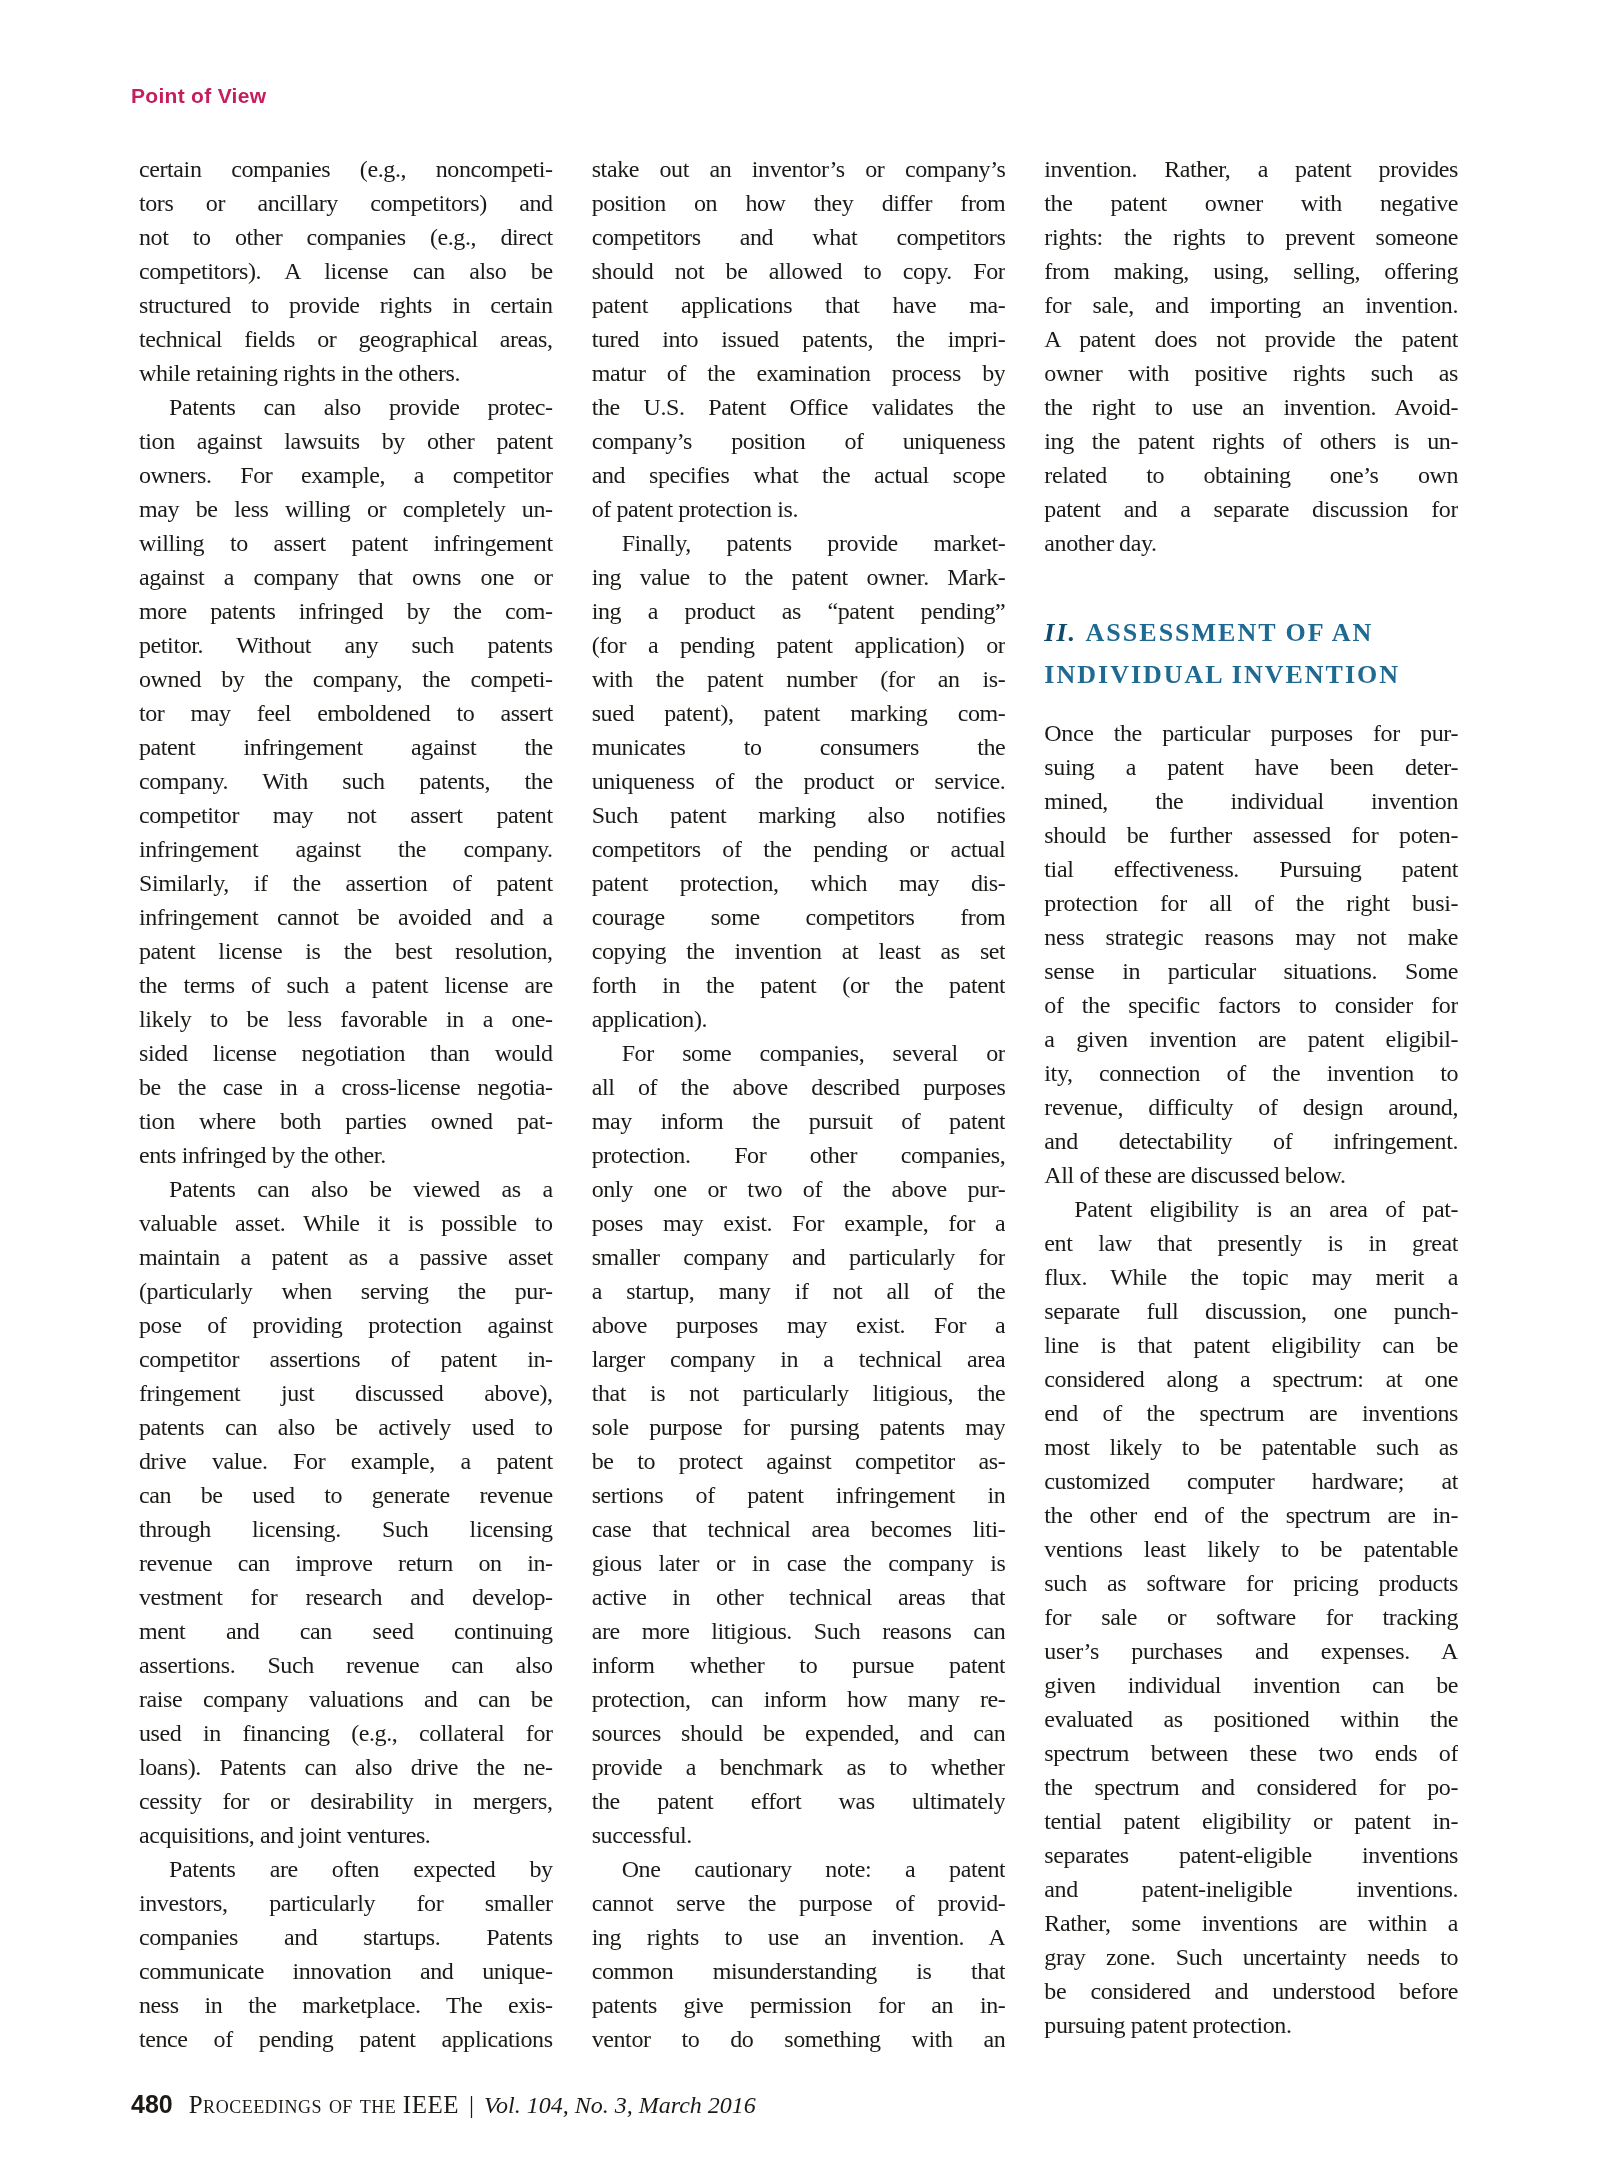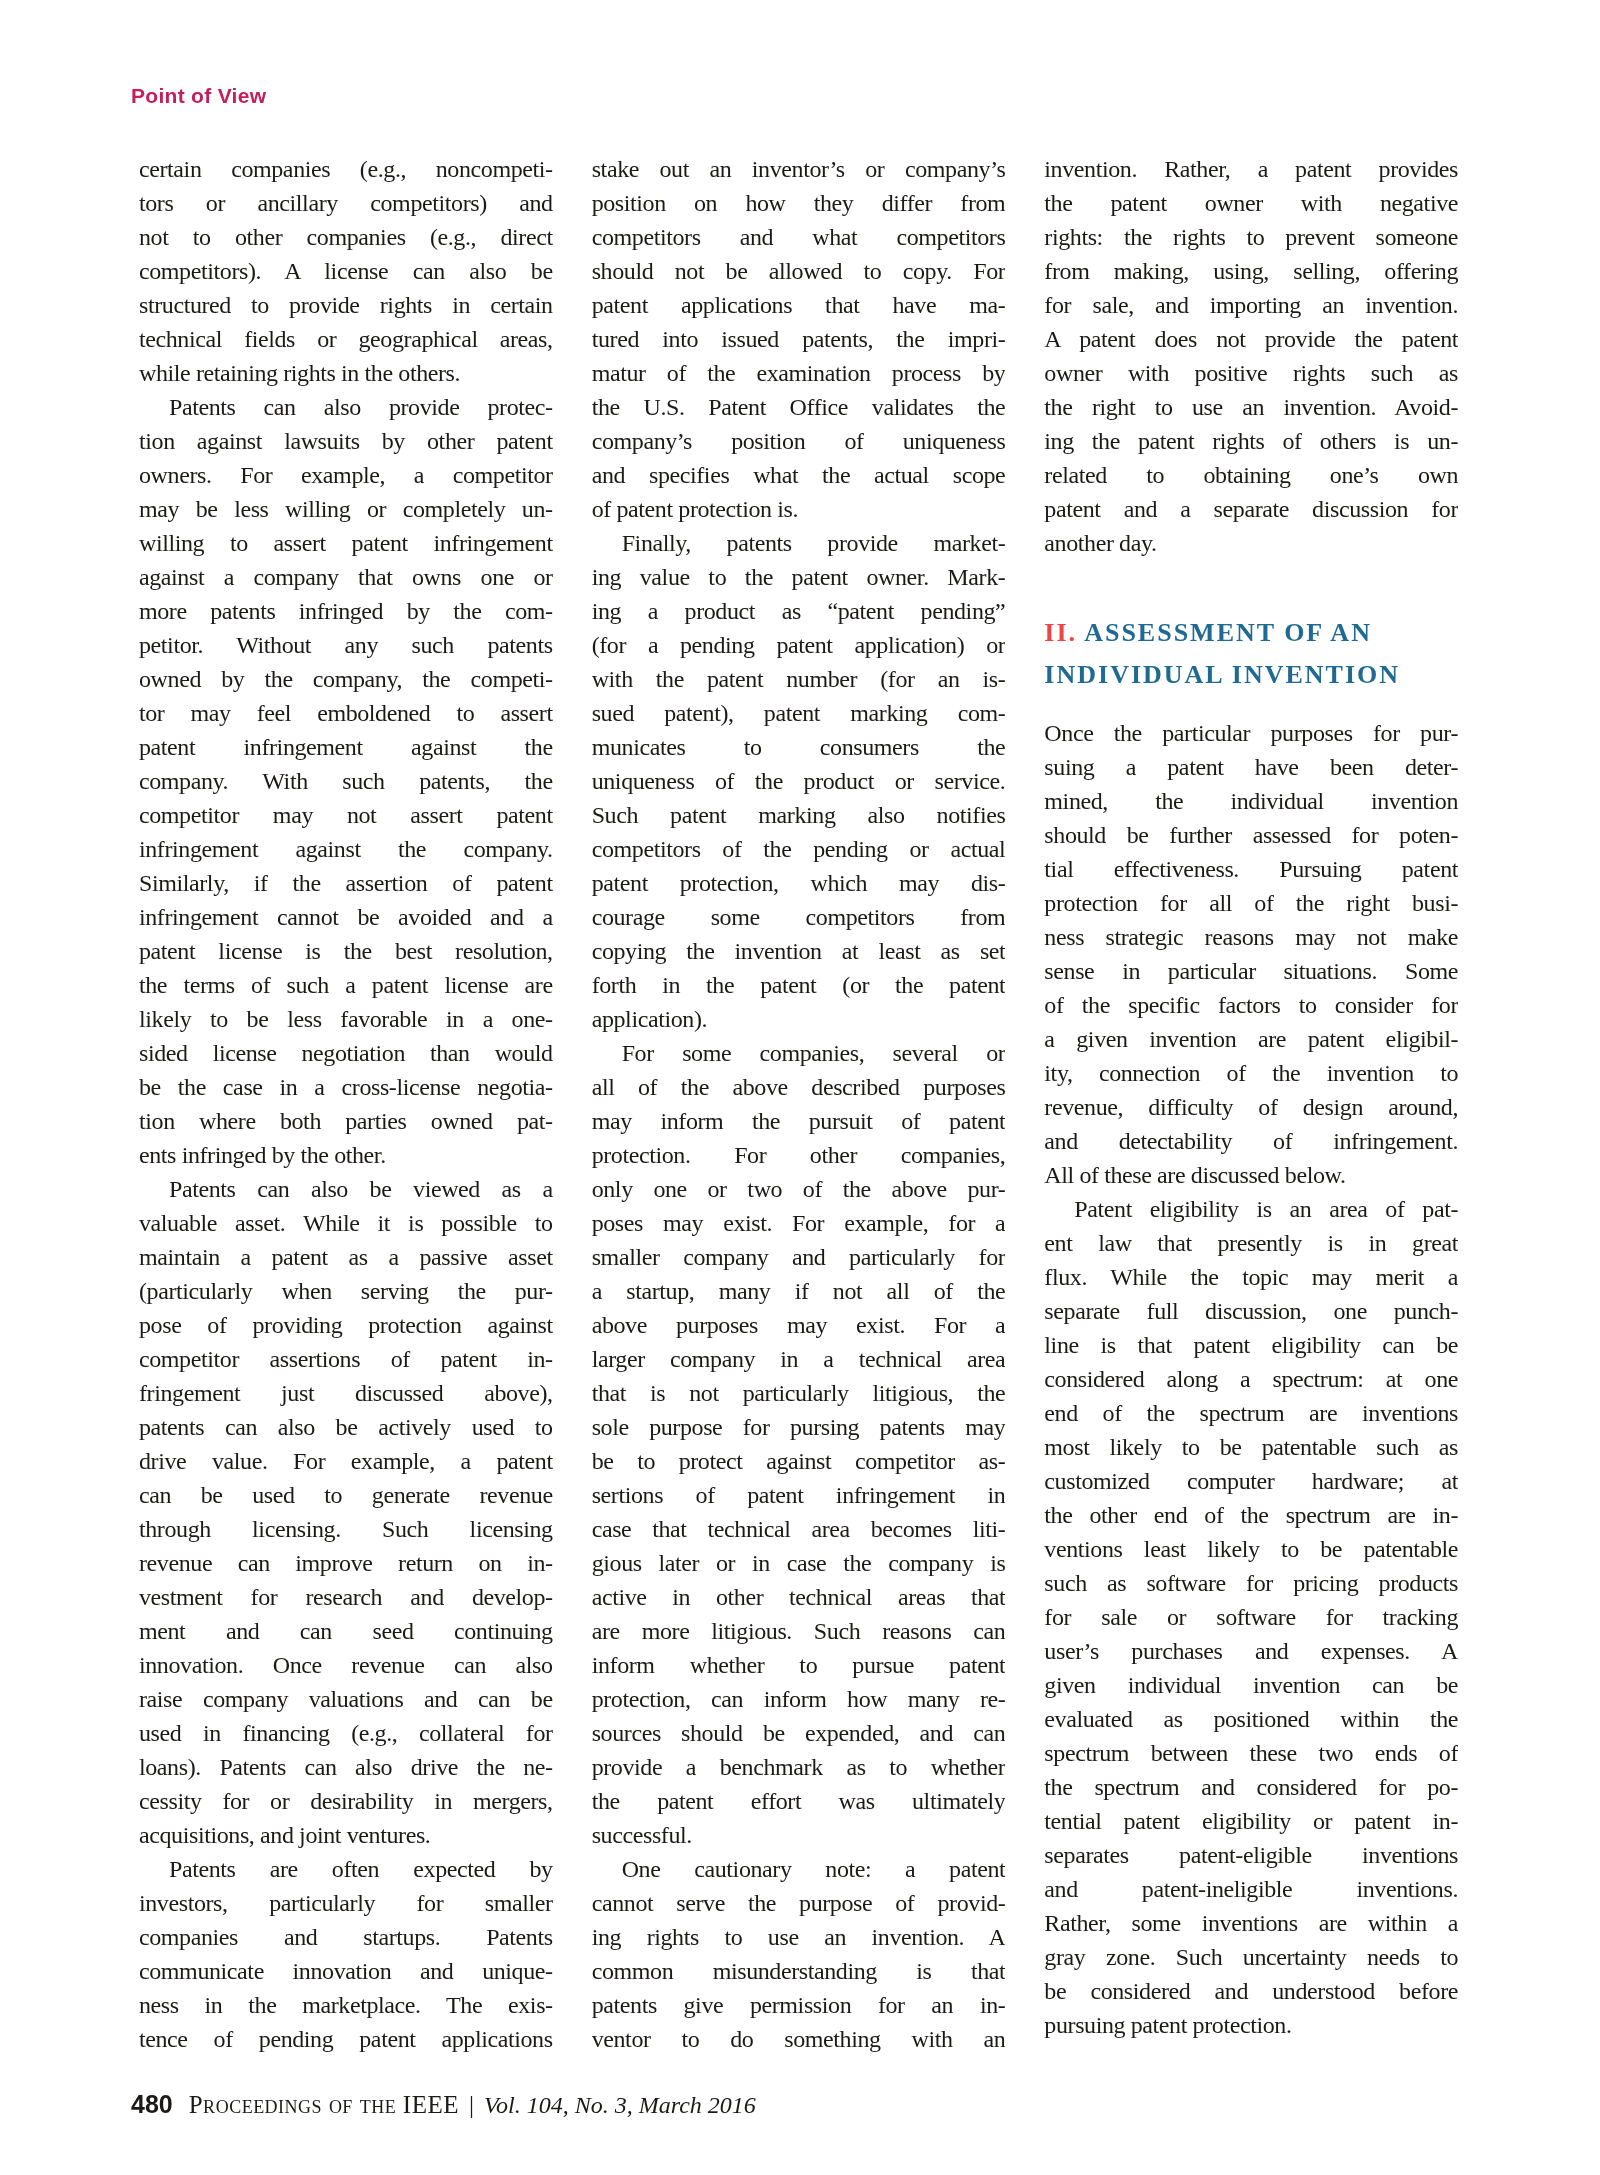--- a/index.html
+++ b/index.html
@@ -26,21 +26,21 @@
     height:34px;overflow:hidden;
     text-align:justify;text-align-last:justify;text-justify:inter-word;
   }
   .line.flush{text-align-last:left;}
   .line.ind{text-indent:30px;}
   .h2{
     margin:52px 0 20px 0;
     font-weight:700;font-size:26px;line-height:42px;
     letter-spacing:2px;
   }
-  .h2 .h2num{color:#ef4444;}
+  .h2 .h2num{color:#0c4a6e;font-style:italic;}
   .h2 .h2t{color:var(--accent,#1e6a93);}
   .footer{
     position:absolute;left:131px;top:2090px;width:900px;
     white-space:nowrap;font-size:24px;
   }
   .footer .pageno{
     font-family:"Liberation Sans", sans-serif;
     font-weight:700;font-size:25px;margin-right:16px;
   }
   .footer .journal{font-variant:small-caps;letter-spacing:.5px;font-size:25px;}
@@ -92,21 +92,21 @@
         <div class="line">pose of providing protection against</div>
         <div class="line">competitor assertions of patent in-</div>
         <div class="line">fringement just discussed above),</div>
         <div class="line">patents can also be actively used to</div>
         <div class="line">drive value. For example, a patent</div>
         <div class="line">can be used to generate revenue</div>
         <div class="line">through licensing. Such licensing</div>
         <div class="line">revenue can improve return on in-</div>
         <div class="line">vestment for research and develop-</div>
         <div class="line">ment and can seed continuing</div>
-        <div class="line">innovation. Once revenue can also</div>
+        <div class="line">assertions. Such revenue can also</div>
         <div class="line">raise company valuations and can be</div>
         <div class="line">used in financing (e.g., collateral for</div>
         <div class="line">loans). Patents can also drive the ne-</div>
         <div class="line">cessity for or desirability in mergers,</div>
         <div class="line flush">acquisitions, and joint ventures.</div>
         <div class="line ind">Patents are often expected by</div>
         <div class="line">investors, particularly for smaller</div>
         <div class="line">companies and startups. Patents</div>
         <div class="line">communicate innovation and unique-</div>
         <div class="line">ness in the marketplace. The exis-</div>

